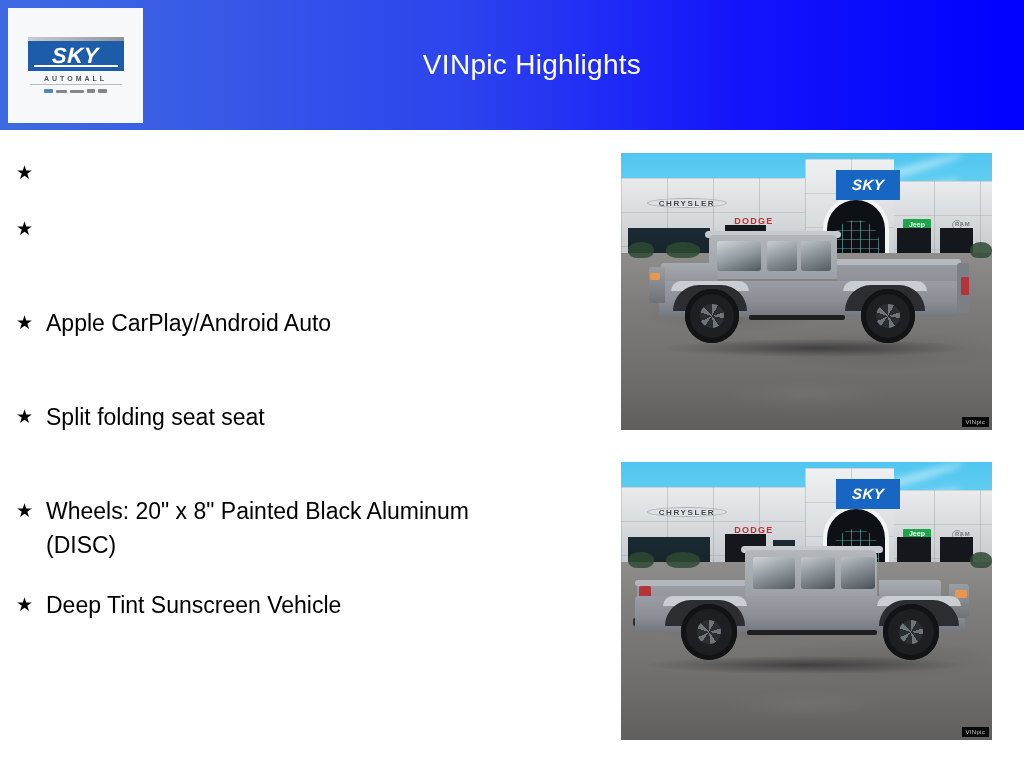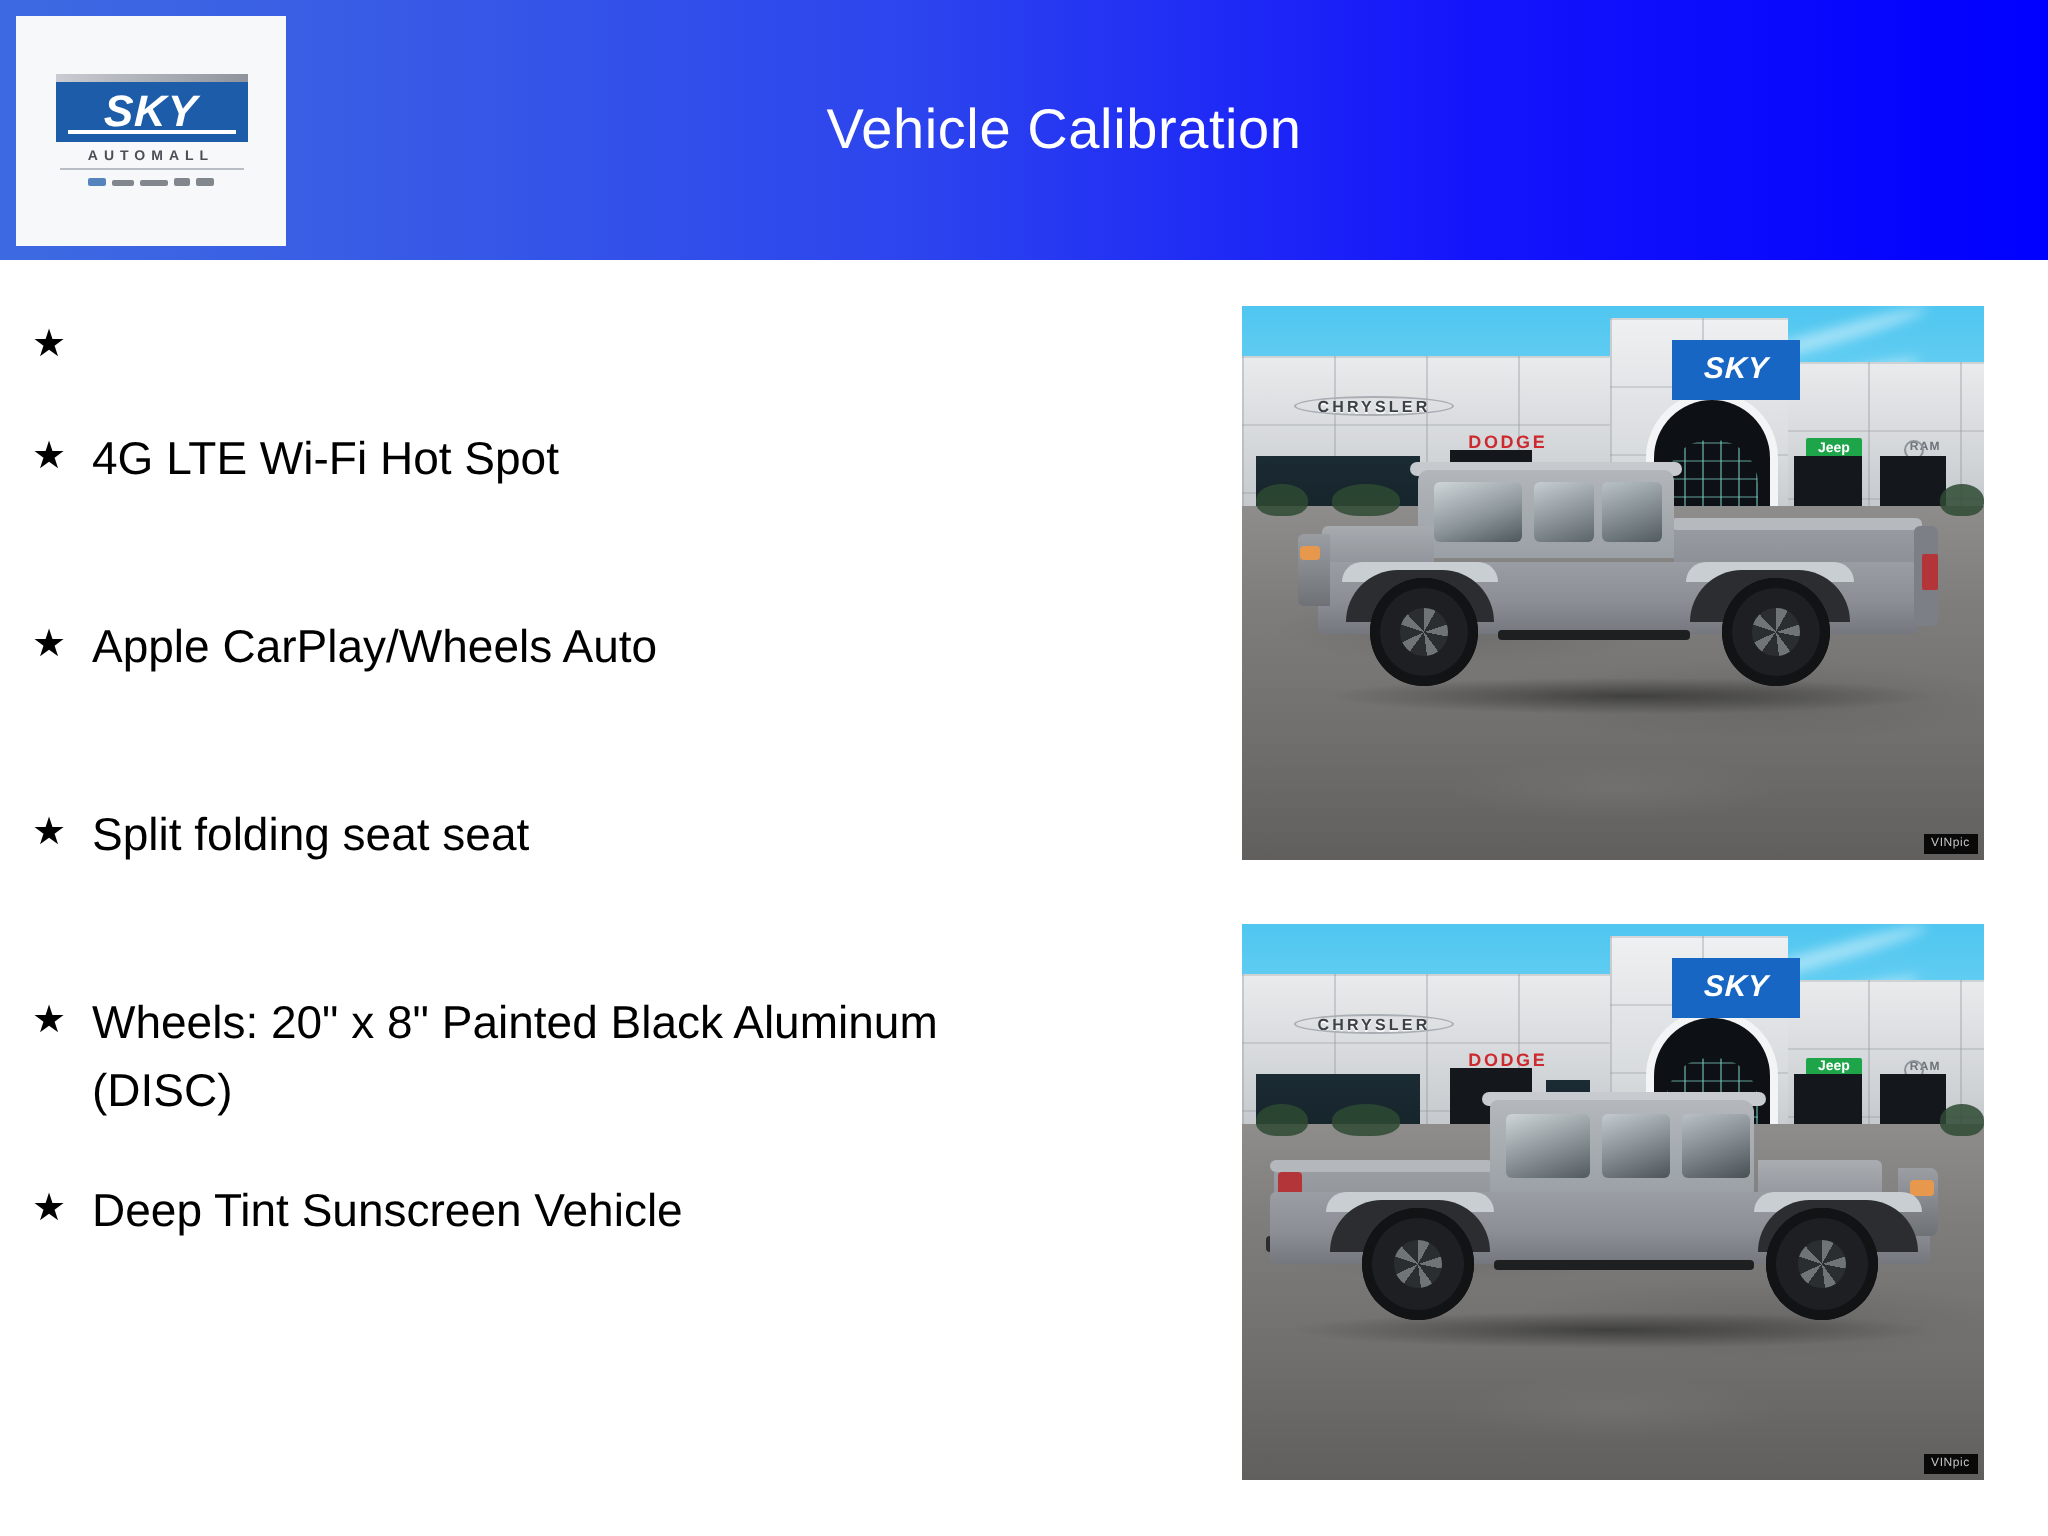--- a/index.html
+++ b/index.html
@@ -274,21 +274,21 @@
     background:#000000; color:#cfcfcf;
     font-size:6px; letter-spacing:.3px;
     padding:2px 4px; font-family:"Liberation Sans", sans-serif;
     opacity:.9;
   }
 </style>
 </head>
 <body>
 
 <div class="header">
-  <div class="header-title">Vehicle Calibration</div>
+  <div class="header-title">VINpic Highlights</div>
 </div>
 
 <div class="logo-card">
   <div class="logo-inner">
     <div class="logo-sky-wrap">
       <div class="logo-sky-topbar"></div>
       <div class="logo-sky-box">
         <span class="logo-sky-text">SKY</span>
         <span class="logo-sky-underline"></span>
       </div>
@@ -306,26 +306,25 @@
 </div>
 
 <div class="bullets">
 
   <div class="bullet-row" style="margin-bottom:22px;">
     <div class="bullet-star">★</div>
   </div>
 
   <div class="bullet-row" style="margin-bottom:60px;">
     <div class="bullet-star">★</div>
-    <div class="bullet-text">4G LTE Wi-Fi Hot Spot</div>
   </div>
 
   <div class="bullet-row" style="margin-bottom:60px;">
     <div class="bullet-star">★</div>
-    <div class="bullet-text">Apple CarPlay/Wheels Auto</div>
+    <div class="bullet-text">Apple CarPlay/Android Auto</div>
   </div>
 
   <div class="bullet-row" style="margin-bottom:60px;">
     <div class="bullet-star">★</div>
     <div class="bullet-text">Split folding seat seat</div>
   </div>
 
   <div class="bullet-row" style="margin-bottom:26px;">
     <div class="bullet-star">★</div>
     <div class="bullet-text">Wheels: 20" x 8" Painted Black Aluminum (DISC)</div>

